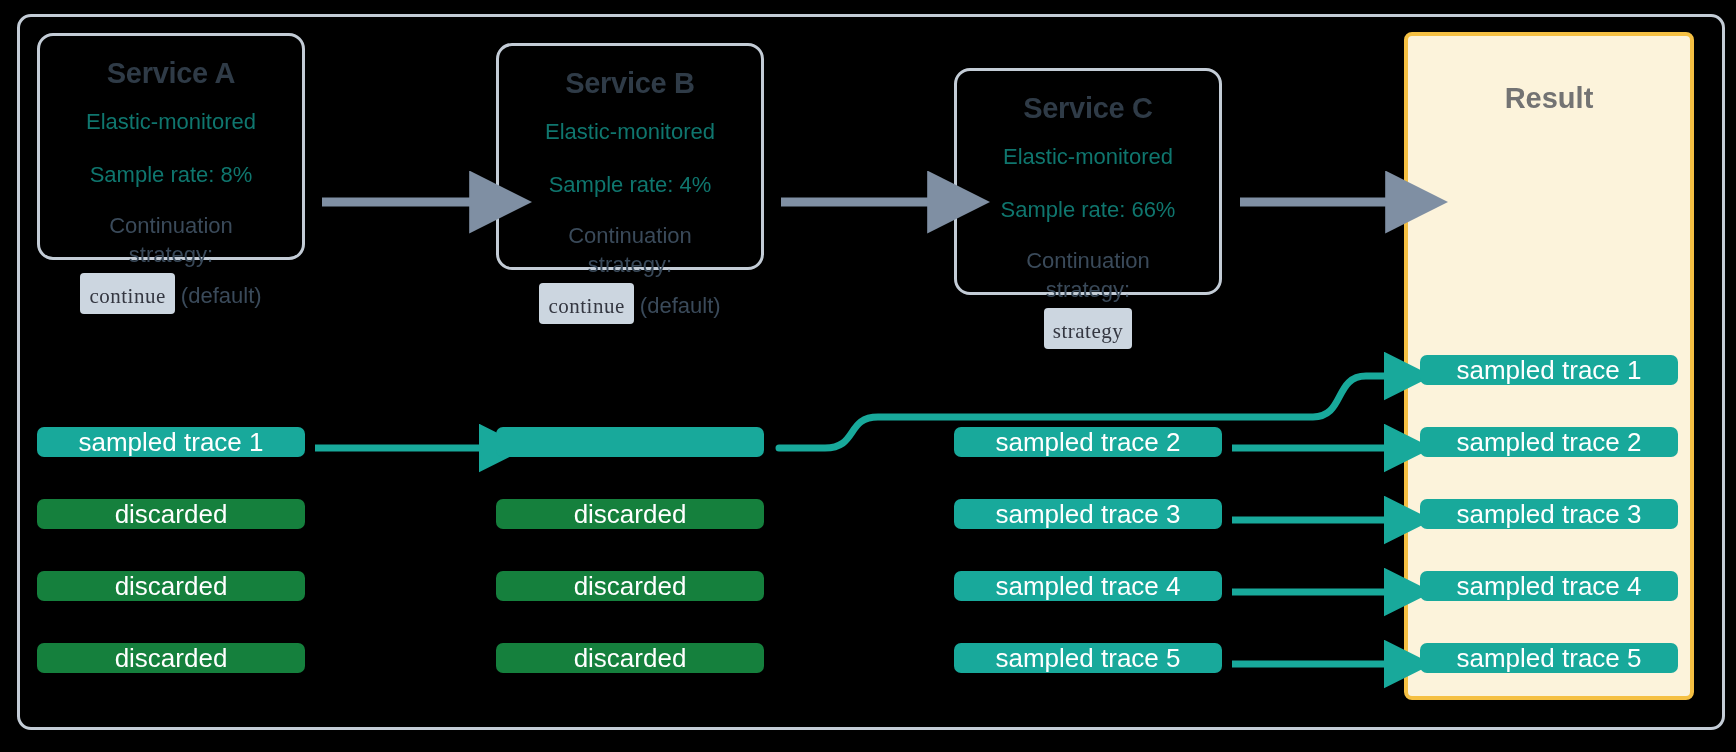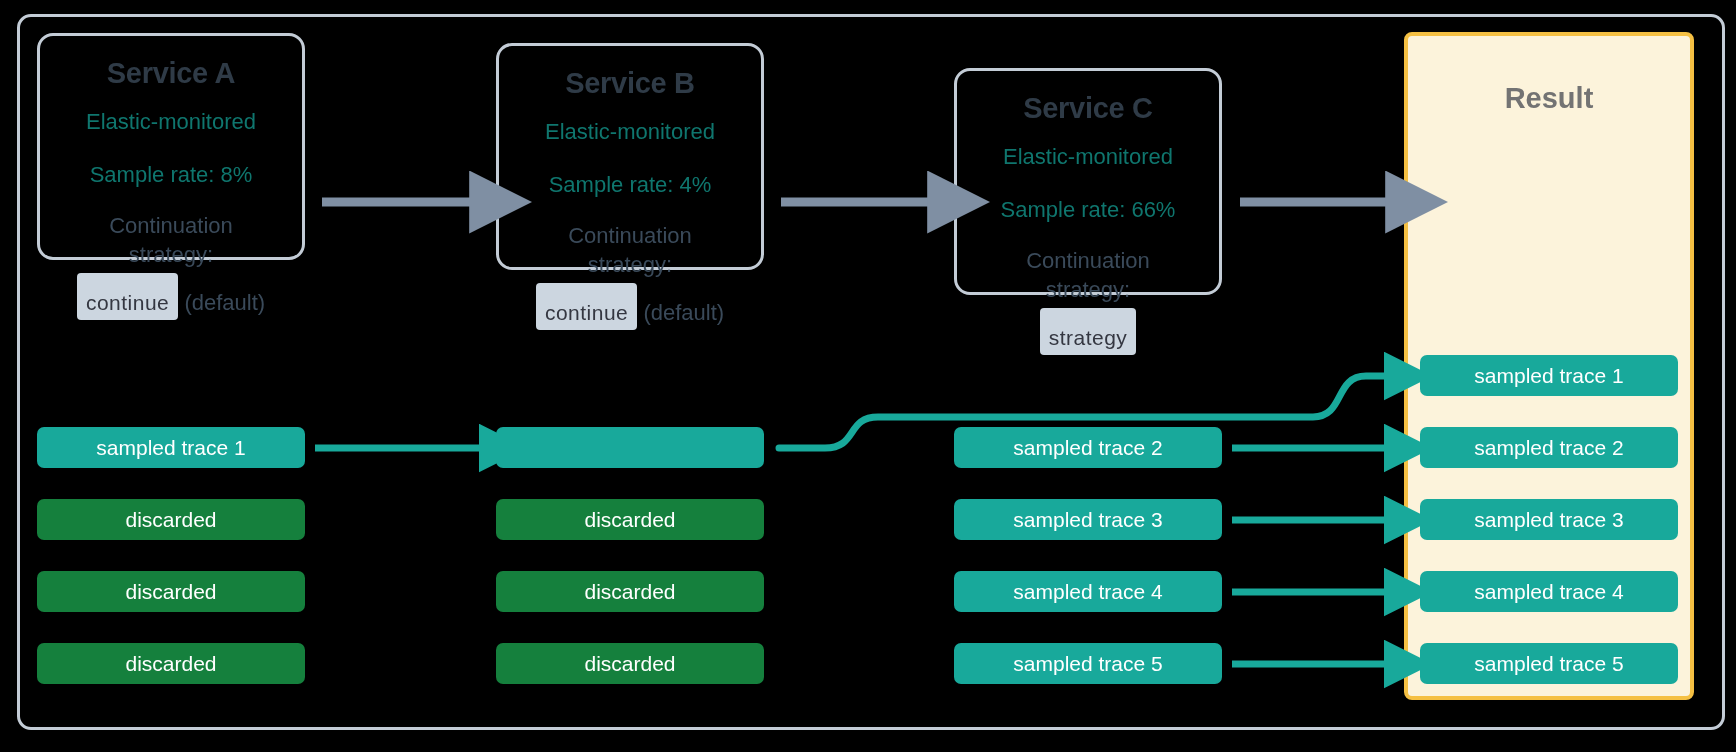--- a/index.html
+++ b/index.html
@@ -35,44 +35,44 @@
     font-size:22px;color:#0f766e;line-height:1.25;text-align:center;
     margin-bottom:26px;
   }
   .svc-strategy{
     font-size:22px;color:#3a4a5a;line-height:1.33;text-align:center;
     margin-top:-4px;
   }
   .code-chip{
     display:inline-block;
     background:#ccd6e0;color:#343741;
-    font-family:Liberation Sans, sans-serif;
+    font-family:Liberation Serif, serif;
     font-size:21px;
-    padding:16px 9px 3px 9px;border-radius:4px;
+    padding:10px 9px 3px 9px;border-radius:4px;
     letter-spacing:0.5px;
   }
   .strategy-row{display:block;margin-top:4px;}
 
   
   .result-panel{
     position:absolute;
     left:1404px;top:32px;width:290px;height:668px;
     background:#fcf3db;
     border:4px solid #f5c043;border-radius:8px;box-sizing:border-box;
   }
   .result-title{
     position:absolute;left:0;right:0;top:46px;text-align:center;
     font-size:29px;font-weight:bold;color:#737373;
   }
 
   
   .pill{
-    position:absolute;height:41px;border-radius:7px;box-sizing:border-box;
+    position:absolute;height:30px;border-radius:7px;box-sizing:border-box;
     display:flex;align-items:center;justify-content:center;
-    color:#ffffff;font-size:21px;line-height:1;
+    color:#ffffff;font-size:26px;line-height:1;
   }
   .pill.teal{background:#18a99b;}
   .pill.red{background:#15803d;}
 
   
   #wires{position:absolute;left:0;top:0;width:1736px;height:752px;pointer-events:none;}
 </style>
 </head>
 <body>
 

